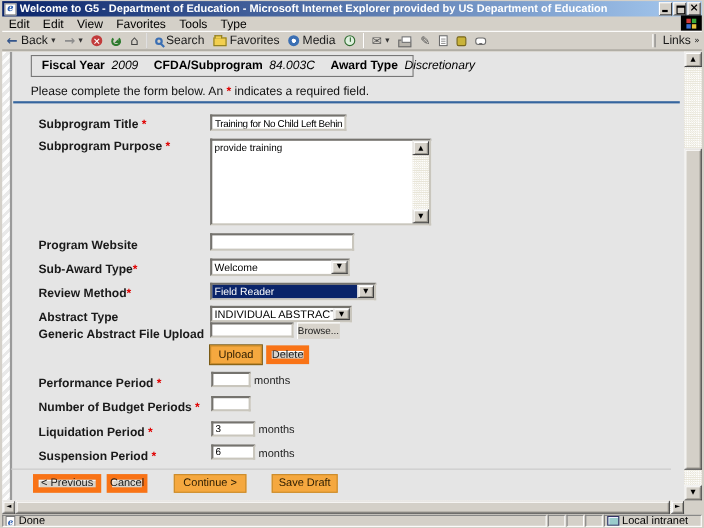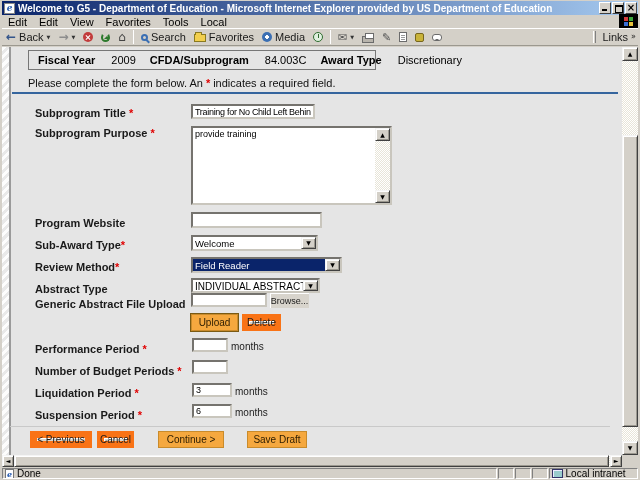--- a/index.html
+++ b/index.html
@@ -67,21 +67,21 @@
   .links{position:absolute;right:2px;display:flex;align-items:center;gap:3px;margin-left:10px;}
   .links .grip{width:3px;height:12px;border-left:1px solid #fff;border-right:1px solid #808080;margin-right:3px;}
 
   
   .viewport{left:2px;top:47px;width:620px;height:408px;background:#e5e5e5;overflow:hidden;}
   .stripe{position:absolute;left:0;top:0;width:9px;height:100%;
     background:repeating-linear-gradient(135deg,#fdfdfd 0 3px,#e9e9e9 3px 6px);border-right:2px solid #9a9a9a;}
   .fiscalbox{position:absolute;left:26px;top:3px;width:348px;height:20px;border:1px solid #777;
     display:flex;align-items:center;font-size:11px;padding-left:9px;white-space:nowrap;}
   .fiscalbox b{font-weight:bold;}
-  .fiscalbox .v{margin:0 14px 0 16px;}
+  .fiscalbox .v{margin:0 14px 0 6px;font-style:italic;}
   .instr{position:absolute;left:26px;top:30px;font-size:11px;color:#111;}
   .req{color:var(--required-red);margin-left:3px;font-weight:bold;}
   .req.tight{margin-left:0;}
   .rule{position:absolute;left:10px;top:45px;width:606px;height:2px;background:var(--rule-blue);}
   .flabel{position:absolute;left:33px;font-size:11px;font-weight:bold;color:#1a1a1a;white-space:nowrap;}
   .sunken{border:2px inset #c9c6bd;background:#fff;}
   .tinput{position:absolute;font:9px "Liberation Sans",sans-serif;padding:1px 2px;color:#000;}
   input.tinput{outline:none;}
   .months{position:absolute;font-size:10px;color:#222;}
   .ta{position:absolute;left:189px;top:79px;width:201px;height:79px;}
@@ -89,21 +89,21 @@
   .fakescroll-v{position:absolute;right:0;top:0;width:15px;height:100%;
     background:#f0eee4;background:repeating-conic-gradient(#ffffff 0% 25%,#e8e5d8 25% 50%) 0 0/2px 2px;}
   .sbtn{background:var(--chrome);border:1px solid;border-color:#f5f5f5 #404040 #404040 #f5f5f5;
     box-shadow:inset 1px 1px 0 #fff,inset -1px -1px 0 #9b988f;
     display:flex;align-items:center;justify-content:center;font-size:6px;color:#000;}
   .fakescroll-v .sbtn{position:absolute;left:0;width:15px;height:13px;}
   .selectbox{position:absolute;height:16px;background:#fff;border:2px inset #c9c6bd;display:flex;align-items:stretch;}
   .selectbox .sval{flex:1;font-size:9.5px;padding:1px 2px;white-space:nowrap;overflow:hidden;color:#000;}
   .selectbox .sval.hl{background:var(--highlight-navy);color:#fff;}
   .selectbox .sdd{width:15px;margin:0;}
-  .btn-gray{position:absolute;background:#D8D4CC;border:7px solid #f97316;font-size:10px;color:#1a1a1a;
+  .btn-gray{position:absolute;background:#D8D4CC;border:5px solid #f97316;font-size:10px;color:#1a1a1a;
     display:flex;align-items:center;justify-content:center;cursor:default;box-shadow:inset 1px 1px 0 #fff;}
   .btn-orange{position:absolute;background:var(--accent-orange);border:1px solid var(--orange-border);
     font-size:10px;color:#2b1c00;display:flex;align-items:center;justify-content:center;cursor:default;}
   .btn-orange.outlined{box-shadow:0 0 0 1px #7a5a14;}
   .divline{position:absolute;left:8px;top:379px;width:600px;height:1px;background:#c9c9c9;}
 
   
   .vscroll{left:622px;top:47px;width:16px;height:408px;
     background:repeating-conic-gradient(#ffffff 0% 25%,#e8e5d8 25% 50%) 0 0/2px 2px;}
   .vscroll .sbtn{position:absolute;left:0;width:16px;height:14px;}
@@ -139,21 +139,21 @@
     <span class="winbtn close">×</span>
   </span>
 </div>
 
 <div class="abs menubar">
   <span class="menuitem">Edit</span>
   <span class="menuitem">Edit</span>
   <span class="menuitem">View</span>
   <span class="menuitem">Favorites</span>
   <span class="menuitem">Tools</span>
-  <span class="menuitem">Local</span>
+  <span class="menuitem">Type</span>
   <span class="throbber">
     <i style="background:#d43b3b"></i>
       <i style="background:#3ba93b"></i>
       <i style="background:#3b6fd4"></i>
       <i style="background:#e8c23b"></i>
   </span>
 </div>
 
 <div class="abs toolbar">
   <span class="titem">

